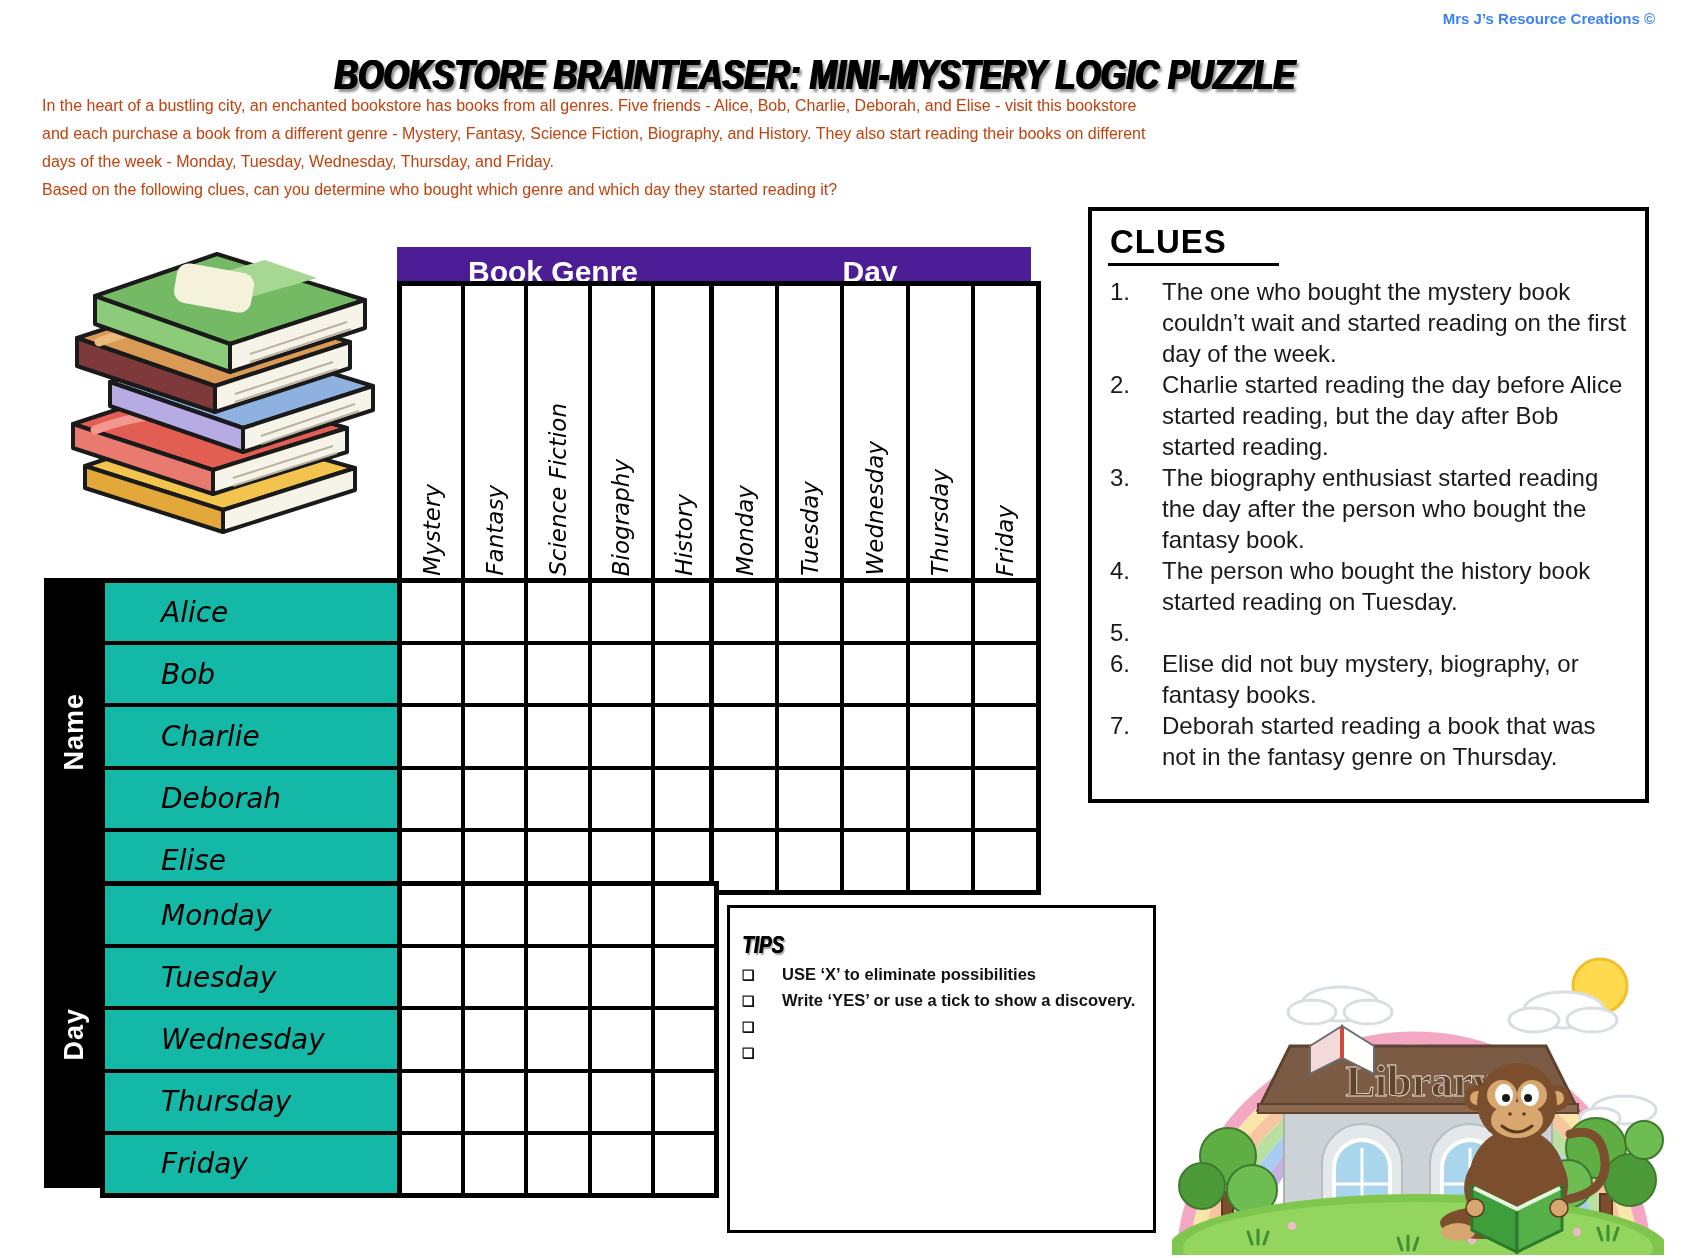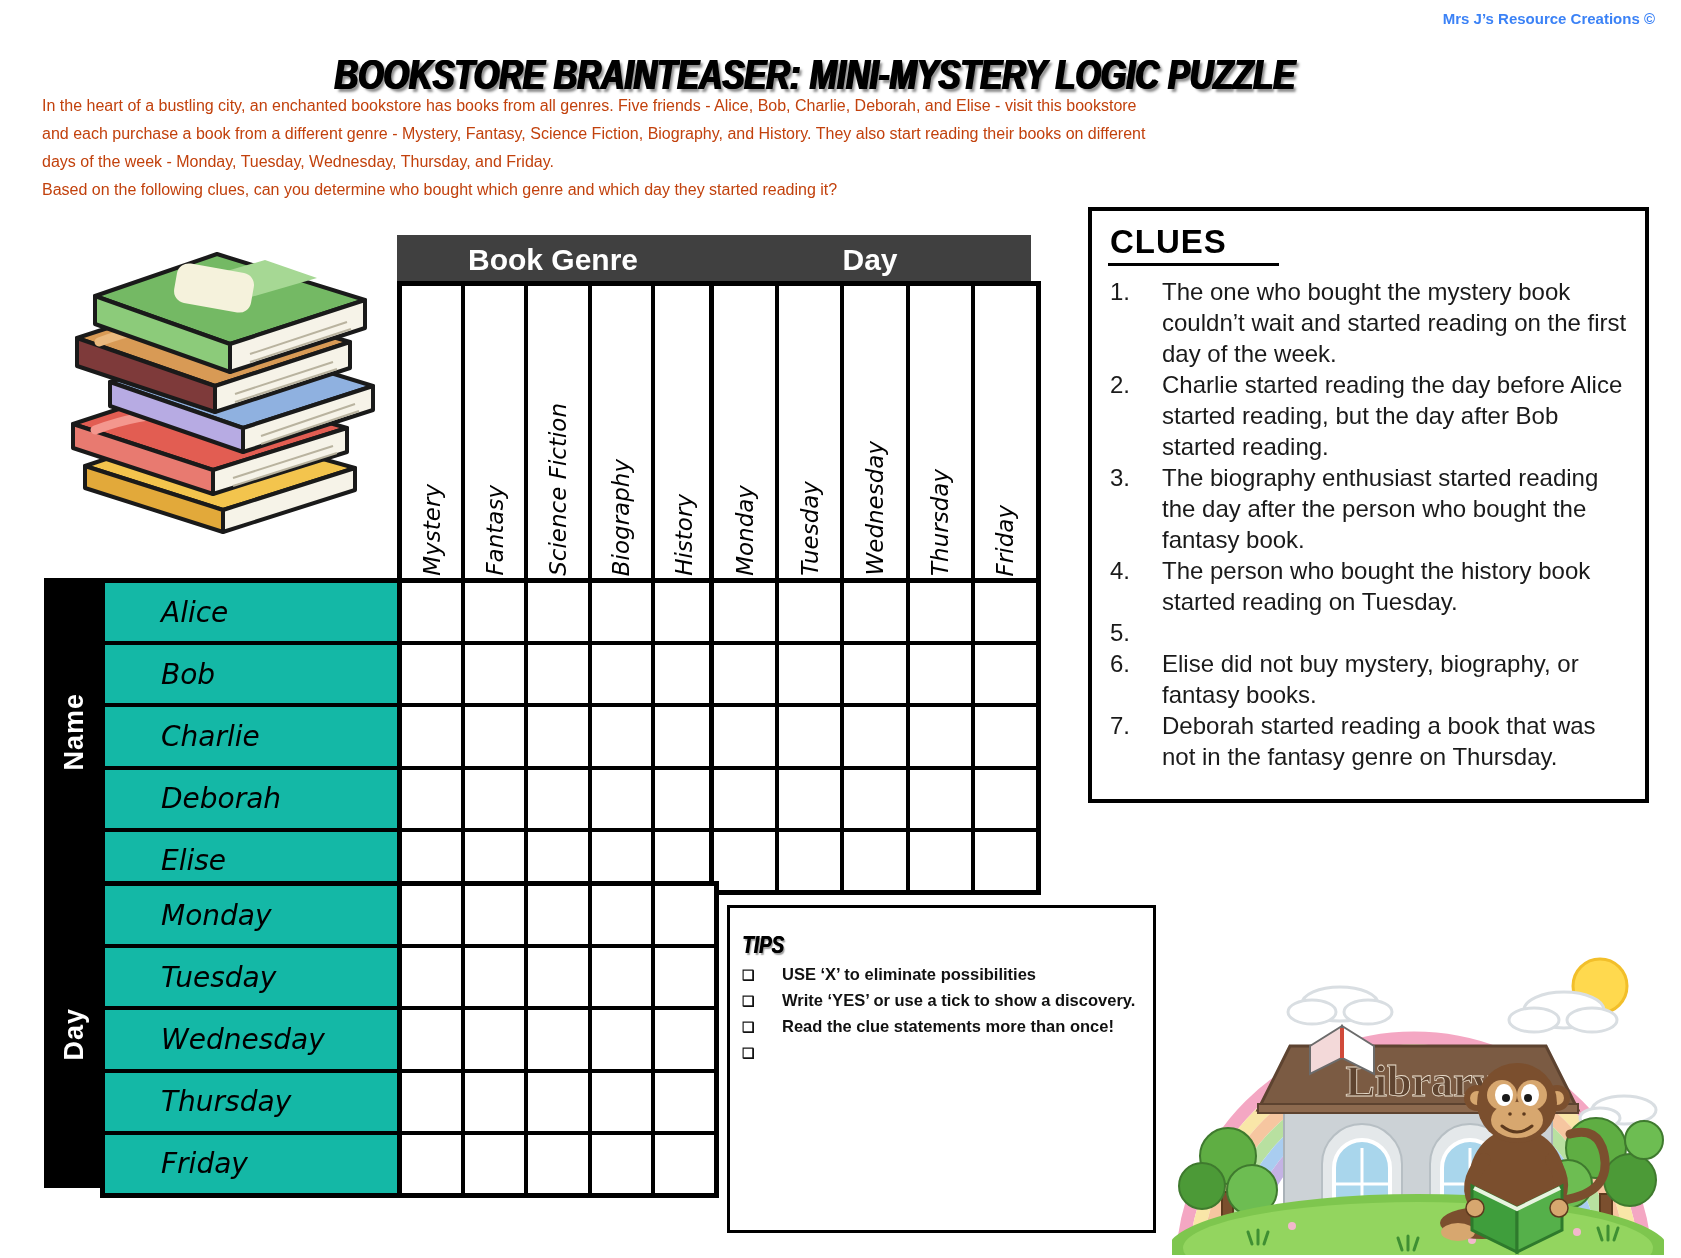--- a/index.html
+++ b/index.html
@@ -12,21 +12,21 @@
   .copyright{position:absolute;top:10px;right:26px;font-size:15px;font-weight:bold;color:#3b82f6;}
   .title-wrap{position:absolute;left:15px;right:66px;top:34px;text-align:center;margin-top:16px;}
   .title{
     display:inline-block;font-weight:bold;font-style:italic;font-size:43px;letter-spacing:0px;
     transform:scaleX(0.76);transform-origin:center;white-space:nowrap;color:#000;
     text-shadow:1.4px 0 0 #000,-1.4px 0 0 #000,4px 3px 3px rgba(0,0,0,0.45);
   }
   .intro{position:absolute;left:42px;top:92px;width:1520px;font-size:16px;line-height:28px;color:#c2410c;}
   .intro div{white-space:nowrap;}
   
-  .topbar{position:absolute;left:397px;top:235px;width:634px;height:50px;background:#404040;}
+  .topbar{position:absolute;left:397px;top:247px;width:634px;height:50px;background:#4c1d95;}
   .bartext{position:absolute;top:0;height:50px;display:flex;align-items:center;justify-content:center;
     color:#fff;font-weight:bold;font-size:30px;}
   .bartext.genre{left:0;width:312px;}
   .bartext.day{left:312px;width:322px;}
   .block{position:absolute;background:#000;border:5px solid #000;display:grid;gap:4px;}
   .hdr-genre{left:397px;top:281px;width:312px;height:302px;grid-template-columns:repeat(5,1fr);}
   .hdr-day{left:709px;top:281px;width:322px;height:302px;grid-template-columns:repeat(5,1fr);}
   .cells-ng{left:397px;top:578px;width:312px;height:307px;grid-template-columns:repeat(5,1fr);grid-template-rows:repeat(5,1fr);}
   .cells-nd{left:709px;top:578px;width:322px;height:307px;grid-template-columns:repeat(5,1fr);grid-template-rows:repeat(5,1fr);}
   .cells-dg{left:397px;top:881px;width:312px;height:307px;grid-template-columns:repeat(5,1fr);grid-template-rows:repeat(5,1fr);}
@@ -312,21 +312,20 @@
   <div class="tip-item">
       <span class="tip-bullet">❑</span>
       <span>USE ‘X’ to eliminate possibilities</span>
     </div>
   <div class="tip-item">
       <span class="tip-bullet">❑</span>
       <span>Write ‘YES’ or use a tick to show a discovery.</span>
     </div>
   <div class="tip-item">
       <span class="tip-bullet">❑</span>
-      <span>Read the clue statements more than once!</span>
     </div>
   <div class="tip-item">
       <span class="tip-bullet">❑</span>
     </div>
 </div>
 
 <svg class="library-art" viewBox="0 0 492 307">
 
   <g fill="none">
     <circle cx="242" cy="322" r="232" stroke="#f4a7c3" stroke-width="13"></circle>

